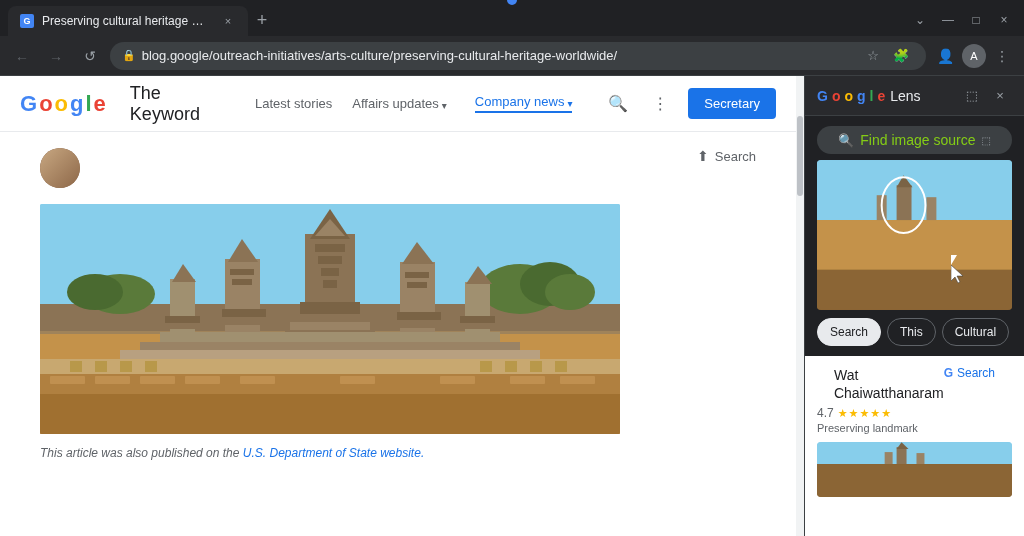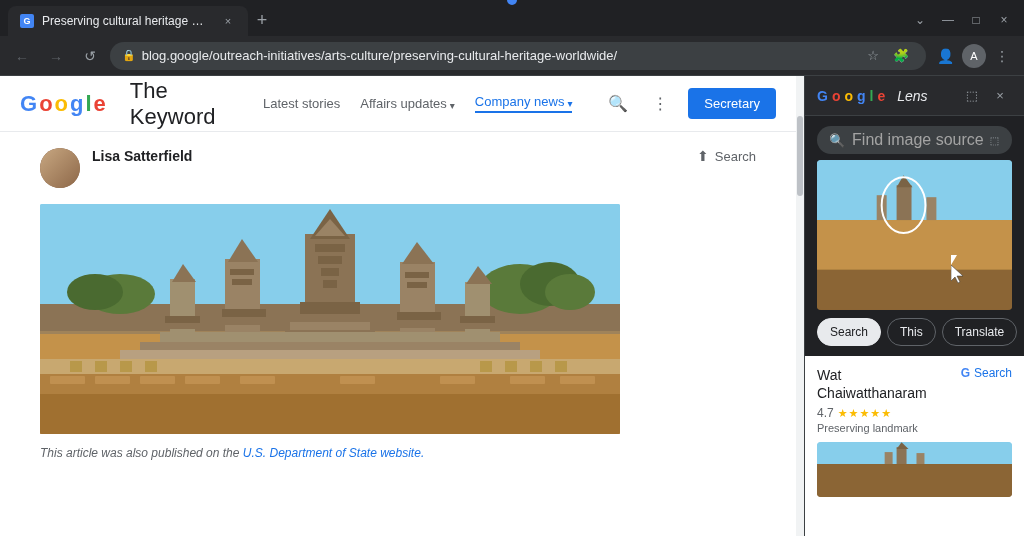--- a/index.html
+++ b/index.html
@@ -227,21 +227,21 @@
       align-items: center;
       gap: 2px;
       font-size: 22px;
       font-weight: bold;
     }
     .g-blue { color: #4285f4; }
     .g-red { color: #ea4335; }
     .g-yellow { color: #fbbc04; }
     .g-green { color: #34a853; }
     .site-name {
-      font-size: 22px;
+      font-size: 18px;
       color: #202124;
       font-weight: 400;
       margin-left: 8px;
     }
     .nav-links {
       display: flex;
       align-items: center;
       gap: 20px;
       margin-left: 16px;
     }
@@ -251,20 +251,21 @@
       cursor: pointer;
       display: flex;
       align-items: flex-end;
       gap: 3px;
       white-space: nowrap;
     }
     .nav-link.active {
       color: #1a73e8;
       border-bottom: 2px solid #1a73e8;
       padding-bottom: 2px;
+      margin-left: 8px;
     }
     .nav-link-chevron { font-size: 10px; }
     .nav-spacer { flex: 1; }
     .nav-search-icon {
       color: #5f6368;
       font-size: 16px;
       cursor: pointer;
       padding: 4px;
     }
     .nav-more-icon {
@@ -450,22 +451,22 @@
       align-items: center;
       justify-content: center;
       gap: 6px;
       cursor: pointer;
     }
     .find-source-icon {
       font-size: 13px;
       color: #9aa0a6;
     }
     .find-source-text {
-      font-size: 16px;
-      color: #a3a3a3;
+      font-size: 14px;
+      color: #84cc16;
     }
     .find-source-ext {
       font-size: 10px;
       color: #9aa0a6;
     }
 
     
     .lens-image-preview {
       height: 150px;
       background: linear-gradient(180deg,
@@ -524,21 +525,21 @@
 
     
     .lens-result {
       padding: 0 12px;
       flex: 1;
       background: white;
     }
     .lens-result-header {
       display: flex;
       align-items: flex-start;
-      justify-content: space-between;
+      justify-content: center;
       padding: 10px 0 4px;
     }
     .lens-result-name {
       font-size: 14px;
       font-weight: 500;
       color: #202124;
       line-height: 1.3;
     }
     .lens-g-search-btn {
       display: flex;
@@ -655,21 +656,20 @@
         <button class="subscribe-btn">Secretary</button>
       </div>
 
       <div class="article-area">
         <div class="author-row">
           <div class="author-info">
             <div class="author-avatar">
               <div class="author-avatar-img"></div>
             </div>
             <div>
-              <div class="author-name">Lisa Satterfield</div>
             </div>
           </div>
           <button class="share-btn">
             <span class="share-icon">⬆</span>
             <span>Search</span>
           </button>
         </div>
 
         <div class="heritage-image">
           <svg class="temple-svg" viewBox="0 0 580 230" xmlns="http://www.w3.org/2000/svg">
@@ -767,21 +767,21 @@
     <div class="lens-panel">
 
       <div class="lens-header">
         <div class="lens-google-text">
           <span class="lens-g-blue">G</span>
           <span style="color:#ea4335;font-size:14px;font-weight:bold;">o</span>
           <span style="color:#fbbc04;font-size:14px;font-weight:bold;">o</span>
           <span style="color:#4285f4;font-size:14px;font-weight:bold;">g</span>
           <span style="color:#34a853;font-size:14px;font-weight:bold;">l</span>
           <span style="color:#ea4335;font-size:14px;font-weight:bold;">e</span>
-          <span class="lens-title-text" style="margin-left:8px;font-style:italic;">Lens</span>
+          <span class="lens-title-text" style="margin-left:1px;">Lens</span>
         </div>
         <div class="lens-header-icons">
           <div class="lens-icon">⬚</div>
           <div class="lens-icon">×</div>
         </div>
       </div>
 
       <div class="find-source-btn">
         <span class="find-source-icon">🔍</span>
         <span class="find-source-text">Find image source</span>
@@ -805,21 +805,21 @@
         <div class="lens-cursor">
           <svg width="14" height="20" viewBox="0 0 14 20">
             <polygon points="0,0 0,16 4,12 7,18 9,17 6,11 12,11" fill="white" stroke="#333" stroke-width="0.5"></polygon>
           </svg>
         </div>
       </div>
 
       <div class="lens-tabs">
         <div class="lens-tab active">Search</div>
         <div class="lens-tab">This</div>
-        <div class="lens-tab">Translate</div>
+        <div class="lens-tab">Cultural</div>
       </div>
 
       <div class="lens-result">
         <div class="lens-result-header">
           <div class="lens-result-name">Wat<br>Chaiwatthanaram</div>
           <button class="lens-g-search-btn">
             <span style="color:#4285f4;font-weight:bold;font-size:12px;">G</span>
             <span class="lens-search-text">Search</span>
           </button>
         </div>

